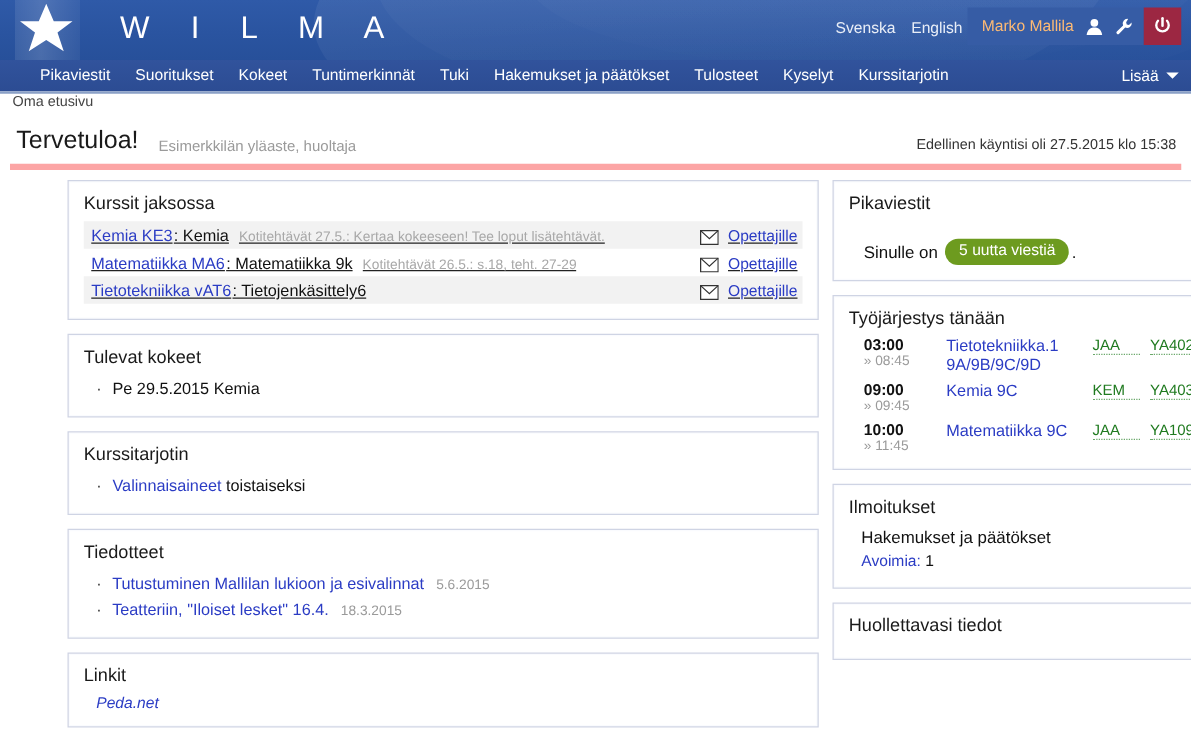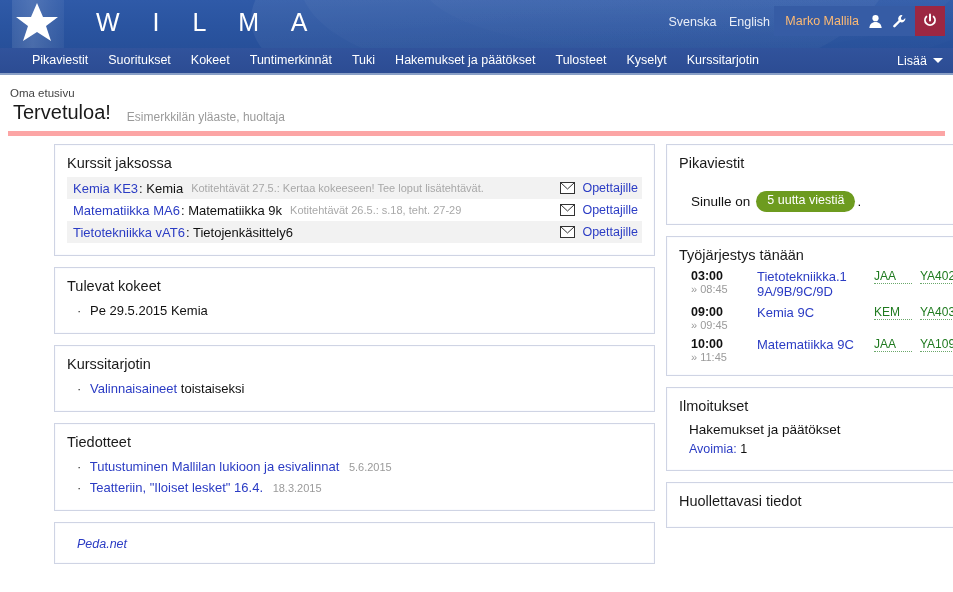--- a/index.html
+++ b/index.html
@@ -139,21 +139,21 @@
   .caret {
     width: 0; height: 0;
     border-left: 5px solid transparent;
     border-right: 5px solid transparent;
     border-top: 5px solid #fff;
   }
 
   
   .breadcrumb {
     height: 22px;
-    padding: 12px 0 0 10px;
+    padding: 1px 0 0 10px;
     font-size: 11.5px;
     color: #444;
     background: #fff;
   }
 
   
   .titlebar {
     position: relative;
     margin: 0 8px;
     padding: 4px 2px 7px 5px;
@@ -204,23 +204,24 @@
   }
   .panel-head {
     display: flex;
     align-items: flex-start;
     justify-content: space-between;
   }
 
   
   .course-row {
     display: flex;
-    align-items: center;
+    align-items: flex-end;
     padding: 3px 4px 3px 6px;
     min-height: 22px;
+    text-decoration: underline;
   }
   .course-row.alt { background: #f2f2f2; }
   .course-link { color: #2b3cc4; text-decoration: none; }
   .course-name { color: #111; margin-left: 1px; }
   .course-hw {
     color: #a8a8a8;
     font-size: 11px;
     margin-left: 8px;
     white-space: nowrap;
     overflow: hidden;
@@ -397,20 +398,21 @@
     <span>Lisää</span>
     <span class="caret"></span>
   </span>
 </div>
 
 <div class="breadcrumb">Oma etusivu</div>
 
 <div class="titlebar">
   <span class="page-title">Tervetuloa!</span>
   <span class="page-sub">Esimerkkilän yläaste, huoltaja</span>
+  <span class="last-visit">Edellinen käyntisi oli 27.5.2015 klo 15:38</span>
 </div>
 
 <div class="content">
 
   <div class="col-left">
 
     <div class="panel">
       <div class="panel-title">Kurssit jaksossa</div>
 
       <div class="course-row alt">
@@ -482,20 +484,21 @@
           <span class="item-date">5.6.2015</span>
         </li>
         <li>
           <a href="#">Teatteriin, "Iloiset lesket" 16.4.</a>
           <span class="item-date">18.3.2015</span>
         </li>
       </ul>
     </div>
 
     <div class="panel">
+      <div class="panel-title">Linkit</div>
       <a class="link-plain" href="#">Peda.net</a>
     </div>
 
   </div>
 
   <div class="col-right">
 
     <div class="panel">
       <div class="panel-head">
         <span class="panel-title">Pikaviestit</span>

